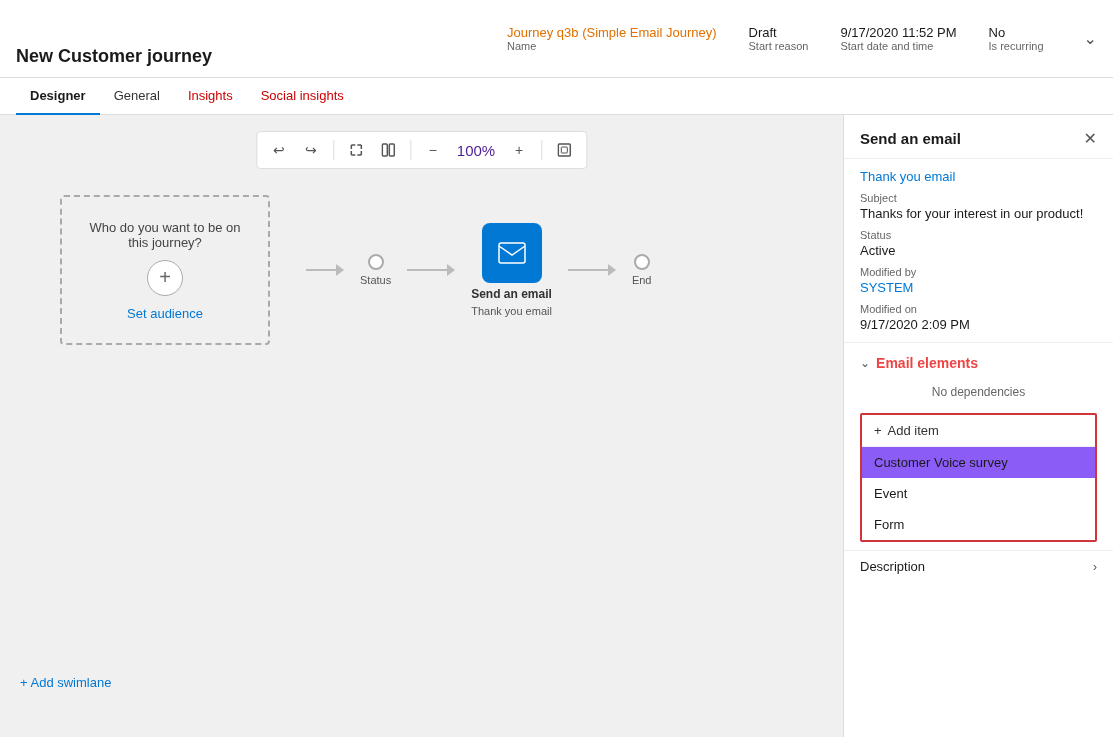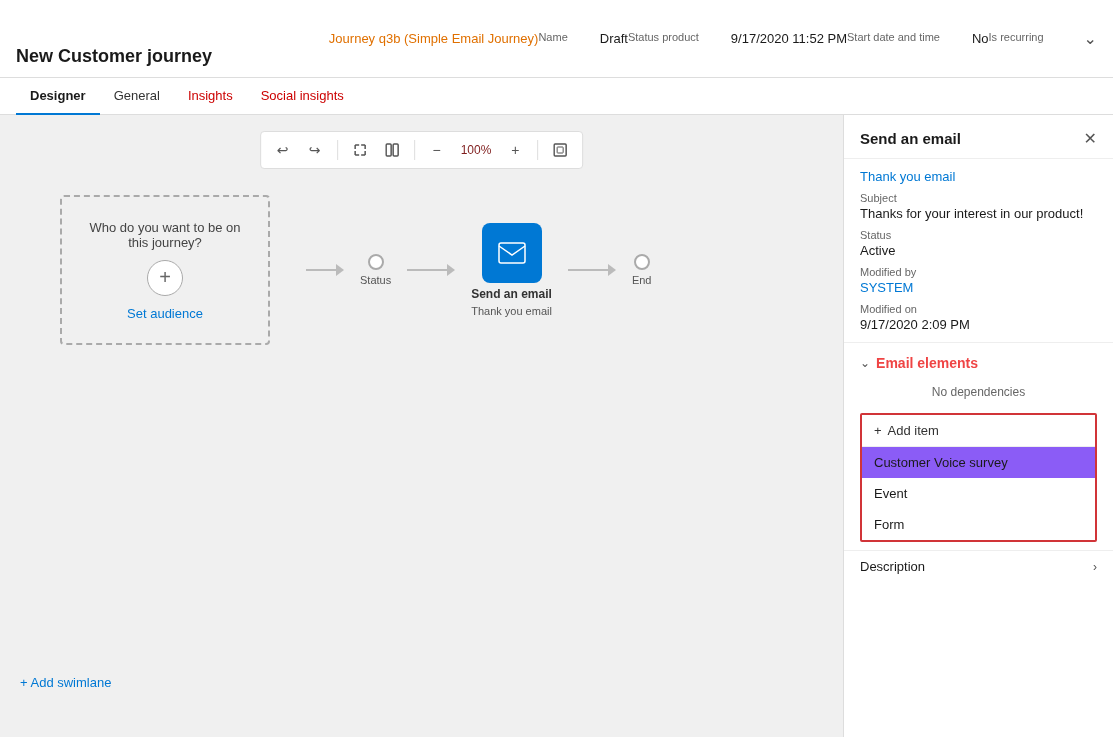--- a/index.html
+++ b/index.html
@@ -2,42 +2,42 @@
 <html><head>
   <meta charset="utf-8">
   <style>
     * { box-sizing: border-box; margin: 0; padding: 0; }
     body { font-family: 'Segoe UI', sans-serif; font-size: 13px; color: #333; background: #fff; width: 1113px; height: 737px; overflow: hidden; }
 
     
     .header { display: flex; align-items: center; padding: 10px 16px; border-bottom: 1px solid #ddd; min-height: 60px; }
     .header-title { font-size: 18px; font-weight: 600; color: #1a1a1a; margin-right: auto; margin-top: 36px; }
     .header-meta { display: flex; gap: 32px; align-items: center; }
-    .header-meta-item { display: flex; flex-direction: row; align-items: flex-start; }
+    .header-meta-item { display: flex; flex-direction: column; align-items: flex-start; }
     .header-meta-label { font-size: 11px; color: #666; }
     .header-meta-value { font-size: 13px; color: #1a1a1a; }
     .header-meta-value.orange { color: #e07000; }
     .header-chevron { font-size: 16px; color: #555; cursor: pointer; margin-left: 8px; }
 
     
     .tabs { display: flex; border-bottom: 1px solid #ddd; padding: 0 16px; background: #fff; }
     .tab { padding: 10px 14px; font-size: 13px; color: #333; cursor: pointer; border-bottom: 2px solid transparent; margin-bottom: -1px; }
     .tab.active { color: #1a1a1a; border-bottom: 2px solid #0078d4; font-weight: 600; }
     .tab.red { color: #c00; }
 
     
     .main { display: flex; height: calc(737px - 60px - 42px); }
 
     
     .canvas { flex: 1; background: #f0f0f0; position: relative; overflow: hidden; }
 
     
     .canvas-toolbar { position: absolute; top: 16px; left: 50%; transform: translateX(-50%); display: flex; gap: 4px; background: #fff; border: 1px solid #ddd; border-radius: 4px; padding: 4px 8px; align-items: center; z-index: 10; }
     .toolbar-btn { width: 28px; height: 28px; display: flex; align-items: center; justify-content: center; cursor: pointer; border-radius: 3px; font-size: 14px; color: #555; border: none; background: none; }
-    .toolbar-btn.zoom-text { width: auto; padding: 0 6px; font-size: 12px; color: #7f1d1d; }
+    .toolbar-btn.zoom-text { width: auto; padding: 0 6px; font-size: 15px; color: #4c1d95; }
     .toolbar-sep { width: 1px; height: 20px; background: #ddd; margin: 0 4px; }
 
     
     .journey-flow { position: absolute; top: 80px; left: 60px; right: 0; display: flex; align-items: center; gap: 16px; }
 
     
     .audience-box { width: 210px; min-height: 150px; border: 2px dashed #aaa; border-radius: 4px; background: transparent; display: flex; flex-direction: column; align-items: center; justify-content: center; gap: 10px; padding: 16px; margin-right: 20px; }
     .audience-text { font-size: 13px; color: #444; text-align: center; font-weight: 500; }
     .audience-plus { width: 36px; height: 36px; border: 1px solid #aaa; border-radius: 50%; display: flex; align-items: center; justify-content: center; color: #666; font-size: 20px; cursor: pointer; background: #fff; }
     .audience-link { color: #0078d4; font-size: 13px; cursor: pointer; }
@@ -86,21 +86,21 @@
 
 <div class="header">
   <div class="header-title">New Customer journey</div>
   <div class="header-meta">
     <div class="header-meta-item">
       <span class="header-meta-value orange">Journey q3b (Simple Email Journey)</span>
       <span class="header-meta-label">Name</span>
     </div>
     <div class="header-meta-item">
       <span class="header-meta-value">Draft</span>
-      <span class="header-meta-label">Status product</span>
+      <span class="header-meta-label">Start reason</span>
     </div>
     <div class="header-meta-item">
       <span class="header-meta-value">9/17/2020 11:52 PM</span>
       <span class="header-meta-label">Start date and time</span>
     </div>
     <div class="header-meta-item">
       <span class="header-meta-value">No</span>
       <span class="header-meta-label">Is recurring</span>
     </div>
     <span class="header-chevron">⌄</span>

